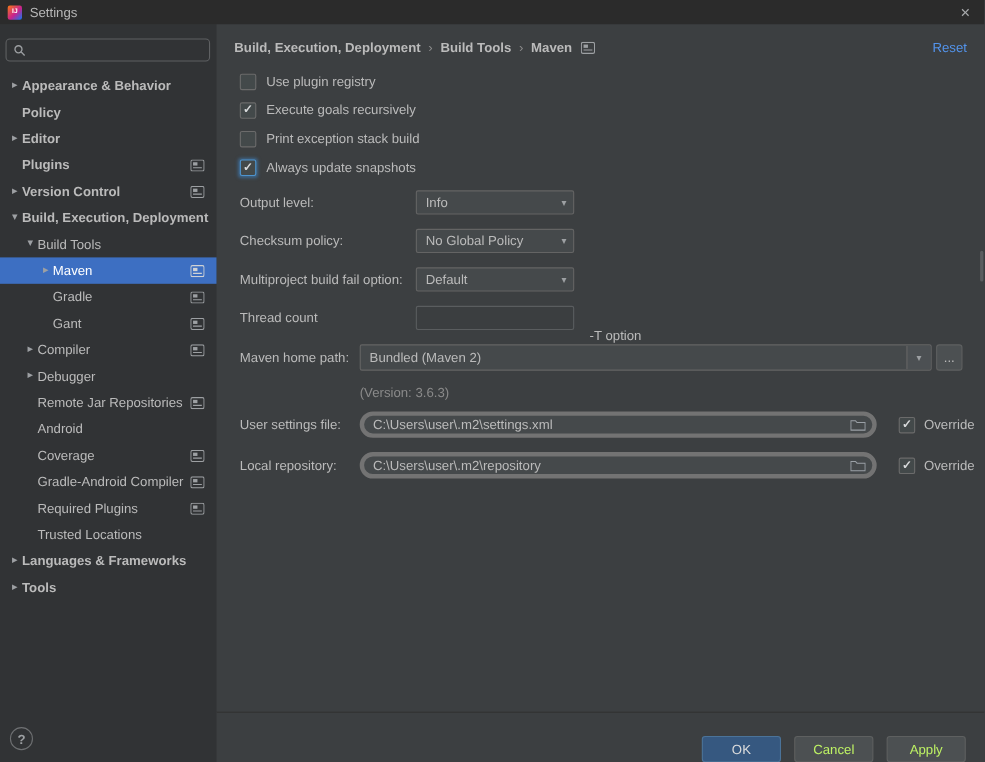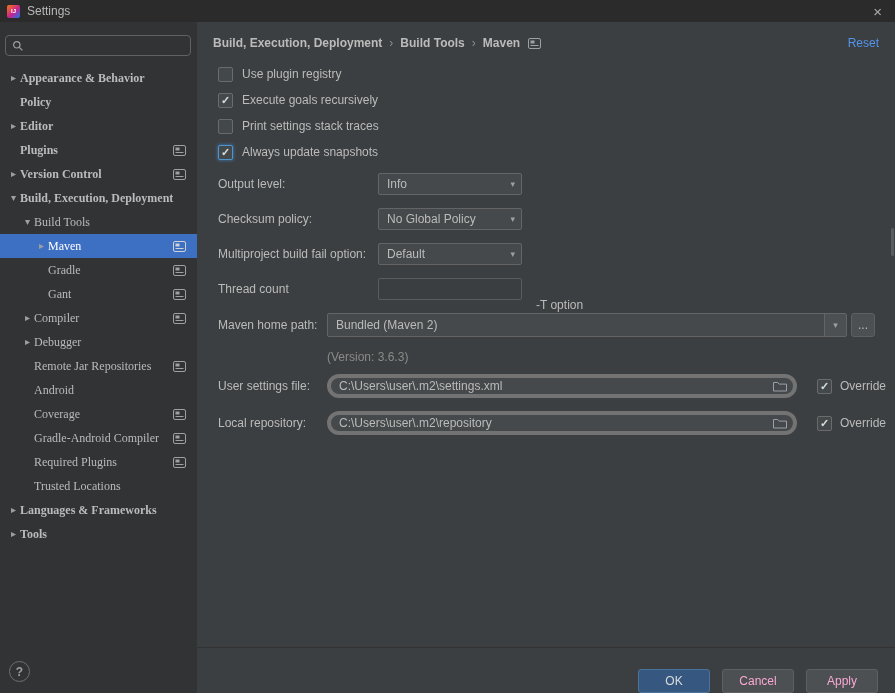--- a/index.html
+++ b/index.html
@@ -17,21 +17,21 @@
   .win-title{color:#b8b8b8;}
   .close-btn{margin-left:auto;color:#a9abad;font-size:15px;line-height:1;padding:1px 6px;cursor:default;}
   
   .sidebar{position:absolute;top:22px;left:0;width:197px;height:671px;background:#313335;}
   .searchbox{margin:13px 6px 0 5px;height:21px;border:1px solid #5f6163;border-radius:4px;
     display:flex;align-items:center;padding:0 6px;background:#313335;}
   .searchbox svg{flex:none;}
   .search-input{flex:1;min-width:0;background:transparent;border:none;outline:none;color:#bbb;
     font-family:"Liberation Sans",sans-serif;font-size:12px;margin-left:5px;}
   .tree{margin-top:10px;}
-  .trow{height:24px;display:flex;align-items:center;position:relative;cursor:default;font-family:Liberation Serif, serif;}
+  .trow{height:24px;display:flex;align-items:center;position:relative;cursor:default;}
   .trow .arrow{width:13px;flex:none;text-align:center;color:#9da0a3;font-size:10px;line-height:1;}
   .trow .arrow.c::before{content:"▸";}
   .trow .arrow.e::before{content:"▾";}
   .lvl0{padding-left:7px;}
   .lvl1{padding-left:21px;}
   .lvl2{padding-left:35px;}
   .tlabel{white-space:nowrap;}
   .bold .tlabel{font-weight:bold;}
   .trow.selected{background:#3d6fc2;}
   .trow.selected .tlabel{color:#ffffff;}
@@ -76,21 +76,21 @@
     display:flex;align-items:center;padding:0 6px 0 8px;cursor:text;}
   .pf-val{flex:1;white-space:nowrap;overflow:hidden;}
   .folder{margin-left:6px;line-height:0;flex:none;cursor:pointer;}
   .ovr{display:flex;align-items:center;margin-left:20px;}
   .ovr .cblabel{margin-left:8px;}
   
   .footer{position:absolute;left:197px;top:647px;width:698px;height:46px;background:#3c3f41;
     border-top:1px solid #323232;display:flex;align-items:flex-end;justify-content:flex-end;
     padding-right:17px;gap:12px;}
   .btn{min-width:72px;height:24px;background:#4c5052;border:1px solid #5e6060;border-radius:3px;
-    color:#f9a8d4;display:flex;align-items:center;justify-content:center;padding:0 10px;cursor:default;}
+    color:#bef264;display:flex;align-items:center;justify-content:center;padding:0 10px;cursor:default;}
   .btn.primary{background:#365880;border-color:#4b7399;color:#dcdcdc;}
   .help{position:absolute;left:9px;bottom:11px;width:21px;height:21px;border-radius:50%;
     border:1px solid #6e7072;color:#9da0a3;display:flex;align-items:center;justify-content:center;
     font-weight:bold;font-size:12px;cursor:default;z-index:7;}
   .scroll-thumb{position:absolute;right:1px;top:228px;width:3px;height:28px;background:#5a5d5f;border-radius:2px;}
 </style>
 </head>
 <body>
 
 <div class="titlebar">
@@ -261,21 +261,21 @@
     <div class="cbrow">
       <span class="cb"></span>
       <span class="cblabel">Use plugin registry</span>
     </div>
     <div class="cbrow">
       <span class="cb checked"></span>
       <span class="cblabel">Execute goals recursively</span>
     </div>
     <div class="cbrow">
       <span class="cb"></span>
-      <span class="cblabel">Print settings stack traces</span>
+      <span class="cblabel">Print exception stack build</span>
     </div>
     <div class="cbrow">
       <span class="cb checked focused"></span>
       <span class="cblabel">Always update snapshots</span>
     </div>
   </div>
 
   <div class="form">
     <div class="formrow">
       <span class="flabel">Output level:</span>

